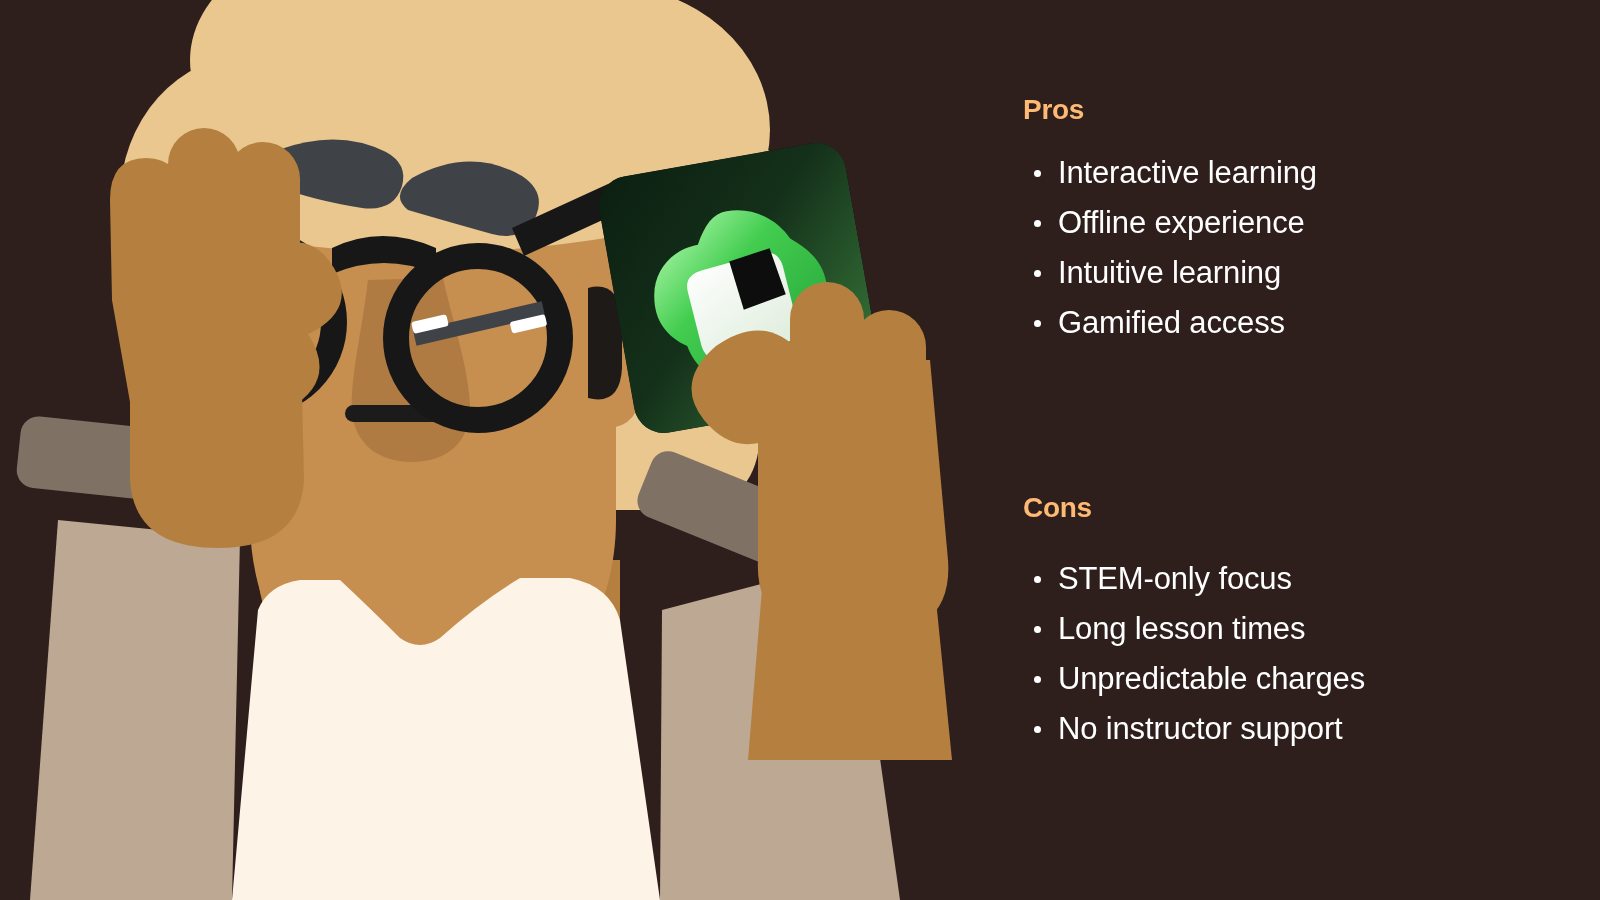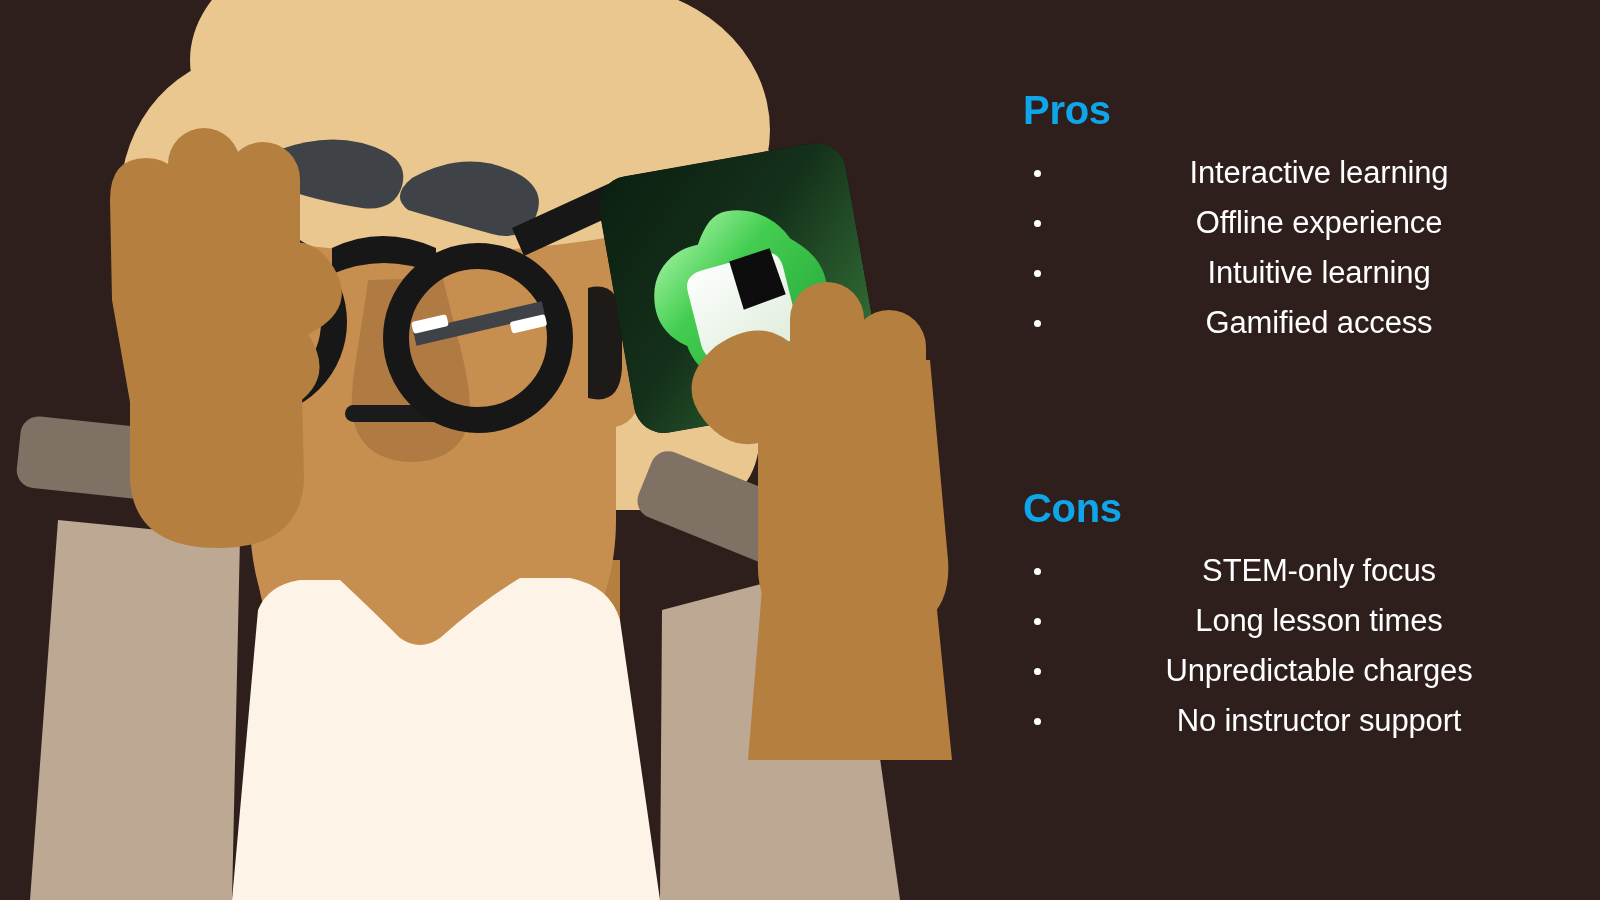--- a/index.html
+++ b/index.html
@@ -37,56 +37,55 @@
   .section {
     position: absolute;
     left: 0;
     width: 560px;
   }
   #pros-section { top: 86px; }
   #cons-section { top: 484px; }
   .section-heading {
     margin: 0;
     padding: 0 0 0 3px;
-    font-size: 40px;
+    font-size: 28px;
     line-height: 48px;
     font-weight: bold;
     letter-spacing: -0.3px;
-    color: #0ea5e9;
+    color: #fdba74;
     font-family: "Liberation Sans", sans-serif;
   }
   .bullet-list {
     list-style: none;
     margin: 0;
     padding: 0;
   }
   .bullet-item {
     position: relative;
     padding-left: 38px;
     margin: 0;
     height: 50px;
     line-height: 50px;
     font-size: 31px;
     letter-spacing: -0.15px;
     color: #ffffff;
     white-space: nowrap;
-    text-align: center;
   }
   .bullet-dot {
     position: absolute;
     left: 14px;
     top: 50%;
     margin-top: -3.5px;
     width: 7px;
     height: 7px;
     border-radius: 50%;
     background: #ffffff;
   }
   #pros-section .bullet-list { margin-top: 14px; }
-  #cons-section .bullet-list { margin-top: 14px; }
+  #cons-section .bullet-list { margin-top: 22px; }
 </style>
 </head>
 <body>
 
 <div id="stage">
 
   <div id="illustration">
     <svg viewBox="0 0 980 900" xmlns="http://www.w3.org/2000/svg">
       <defs>
         <linearGradient id="screenGrad" x1="0" y1="0" x2="1" y2="1">

